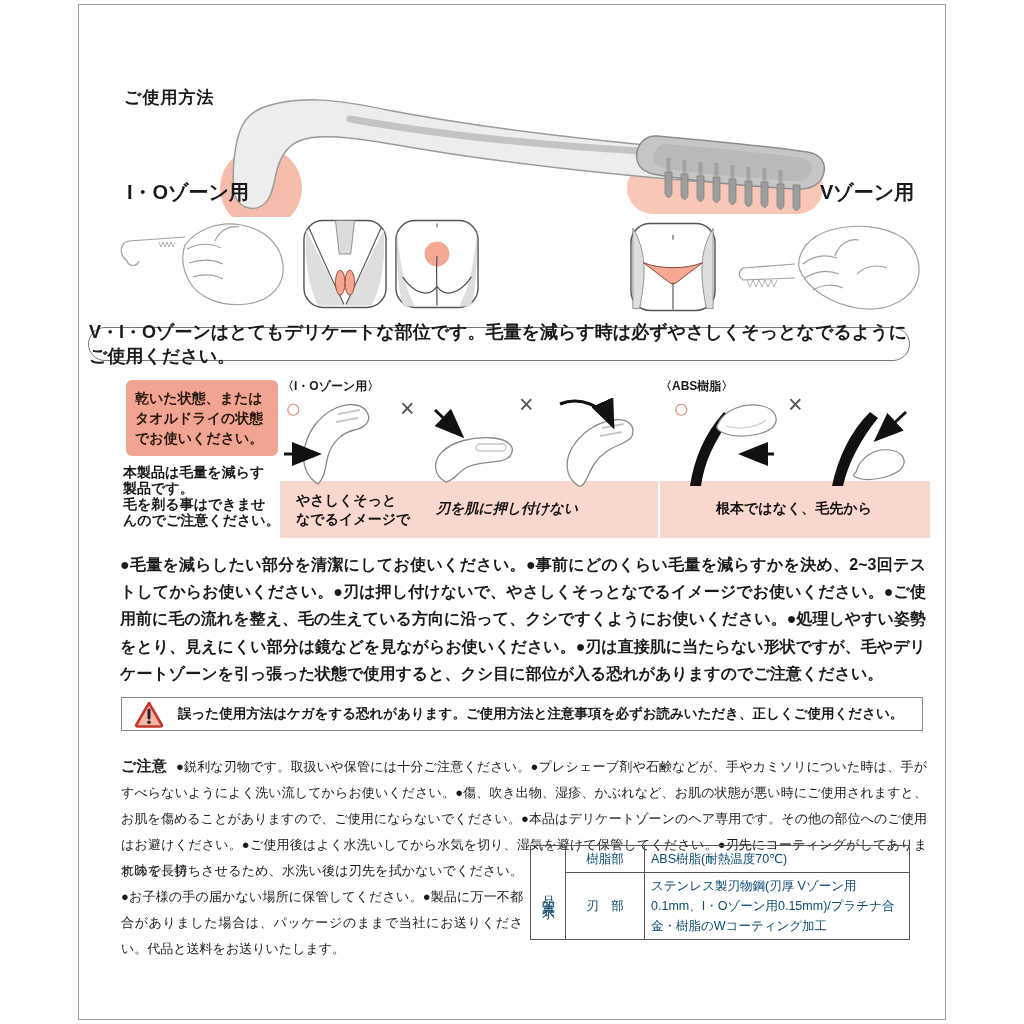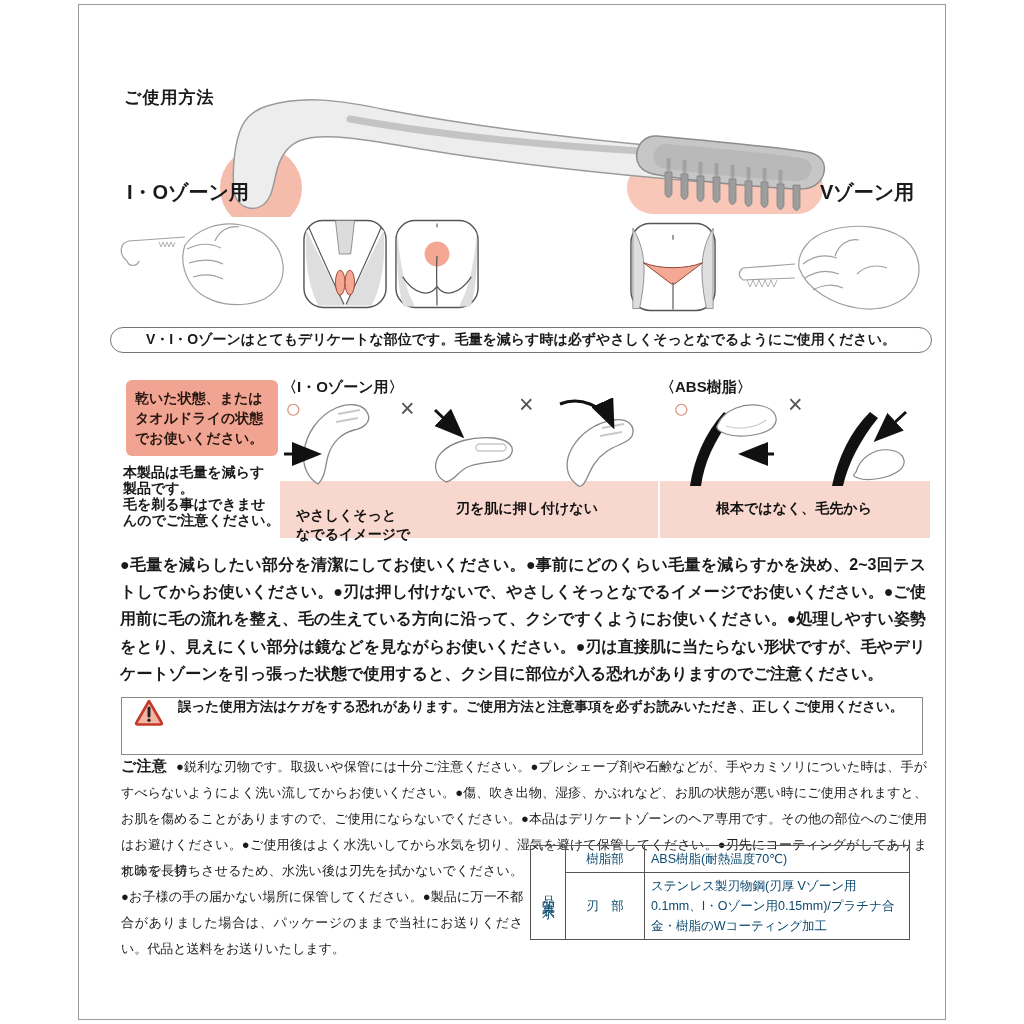--- a/index.html
+++ b/index.html
@@ -7,41 +7,41 @@
     width:1024px;height:1024px;position:relative;background:#fff;
     font-family:"Liberation Sans","DejaVu Sans",sans-serif;color:#1a1a1a;
     overflow:hidden;
   }
   .abs{position:absolute;}
   .pre{white-space:pre-line;}
   .frame{left:78px;top:4px;width:866px;height:1014px;border:1px solid #9a9a9a;}
   .title{left:124px;top:86px;font-size:17px;font-weight:700;letter-spacing:1px;}
   .zone-label{font-size:20px;font-weight:600;}
   .banner{
-    left:110px;top:327px;width:822px;height:26px;border:1.5px solid #777;
+    left:88px;top:327px;width:822px;height:34px;border:1.5px solid #777;
     border-radius:21px;display:flex;align-items:center;justify-content:center;
-    font-size:14px;font-weight:700;box-sizing:border-box;
+    font-size:18px;font-weight:700;box-sizing:border-box;
   }
   .dry-box{
     left:126px;top:380px;width:152px;background:#f2a493;border-radius:6px;
     padding:8px 9px;font-size:14px;font-weight:700;line-height:20px;color:#26170f;
     box-sizing:border-box;
   }
   .dry-note{left:123px;top:464px;width:172px;font-size:14px;font-weight:600;line-height:16px;}
-  .usage-heading{font-size:15px;font-weight:700;}
+  .usage-heading{font-size:12px;font-weight:700;}
   .skin-band{top:481px;height:57px;background:#f8d8ce;z-index:1;}
   .mini-svg{z-index:2;}
   .caption{z-index:3;font-size:14px;font-weight:700;line-height:19px;color:#111;}
   .mark{z-index:3;line-height:1;}
   .mark-good{color:#d9907f;font-size:28px;font-weight:400;}
   .mark-bad{color:#555;font-size:25px;font-weight:400;}
   .bullets{left:120px;top:551px;width:806px;font-size:16px;font-weight:700;line-height:27.2px;text-align:justify;}
   .warnbox{
-    left:121px;top:697px;width:802px;height:58px;border:1px solid #888;
-    display:flex;gap:14px;padding:0 12px;box-sizing:border-box;
+    left:121px;top:697px;width:802px;height:34px;border:1px solid #888;
+    display:flex;align-items:center;gap:14px;padding:0 12px;box-sizing:border-box;
   }
   .warn-text{font-size:13.5px;font-weight:700;white-space:nowrap;}
   .cautions-top{left:121px;top:753px;width:806px;font-size:13px;line-height:26px;text-align:justify;}
   .cautions-top .h{font-weight:700;font-size:15px;margin-right:9px;}
   .cautions-left{left:121px;top:858px;width:402px;font-size:13px;line-height:26px;text-align:justify;}
   table.qtable{
     left:530px;top:845px;width:366px;border-collapse:collapse;position:absolute;
     font-size:12.5px;color:#0c4a6e;table-layout:fixed;
   }
   .qtable td{border:1px solid #555;padding:3px 6px;line-height:20px;vertical-align:middle;}
@@ -205,23 +205,23 @@
     <path d="M 246 14 L 218 40" stroke="#111" stroke-width="3" marker-end="url(#ah2)"></path>
   </g>
 </svg>
 
 <div class="abs mark mark-good" style="left:285px;top:395px;">○</div>
 <div class="abs mark mark-bad" style="left:400px;top:396px;">×</div>
 <div class="abs mark mark-bad" style="left:519px;top:392px;">×</div>
 <div class="abs mark mark-good" style="left:673px;top:395px;">○</div>
 <div class="abs mark mark-bad" style="left:788px;top:392px;">×</div>
 
-<div class="abs caption pre" style="left:296px;top:506px;">やさしくそっと
+<div class="abs caption pre" style="left:296px;top:491px;">やさしくそっと
 なでるイメージで</div>
-<div class="abs caption" style="left:456px;top:499px;">刃を肌に押し付けない</div>
+<div class="abs caption" style="left:436px;top:499px;font-style:italic;">刃を肌に押し付けない</div>
 <div class="abs caption" style="left:660px;top:499px;width:268px;text-align:center;">根本ではなく、毛先から</div>
 
 <div class="abs bullets">●毛量を減らしたい部分を清潔にしてお使いください。●事前にどのくらい毛量を減らすかを決め、2~3回テストしてからお使いください。●刃は押し付けないで、やさしくそっとなでるイメージでお使いください。●ご使用前に毛の流れを整え、毛の生えている方向に沿って、クシですくようにお使いください。●処理しやすい姿勢をとり、見えにくい部分は鏡などを見ながらお使いください。●刃は直接肌に当たらない形状ですが、毛やデリケートゾーンを引っ張った状態で使用すると、クシ目に部位が入る恐れがありますのでご注意ください。</div>
 
 <div class="abs warnbox">
   <svg width="30" height="28" viewBox="0 0 30 28">
     <path d="M 15 3 L 27.5 24.5 Q 28.8 26.5 26 26.5 L 4 26.5 Q 1.2 26.5 2.5 24.5 Z" fill="#f4b5a5" stroke="#c5392b" stroke-width="2.6" stroke-linejoin="round"></path>
     <path d="M 15 10 L 15 18" stroke="#222" stroke-width="3" stroke-linecap="round"></path>
     <circle cx="15" cy="22.3" r="1.7" fill="#222"></circle>
   </svg>

